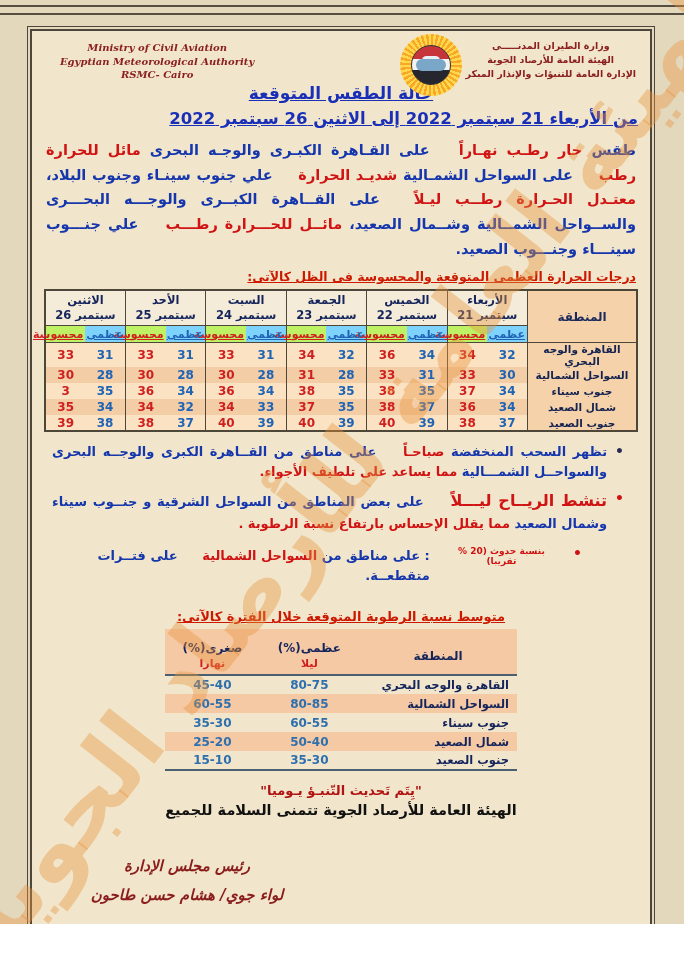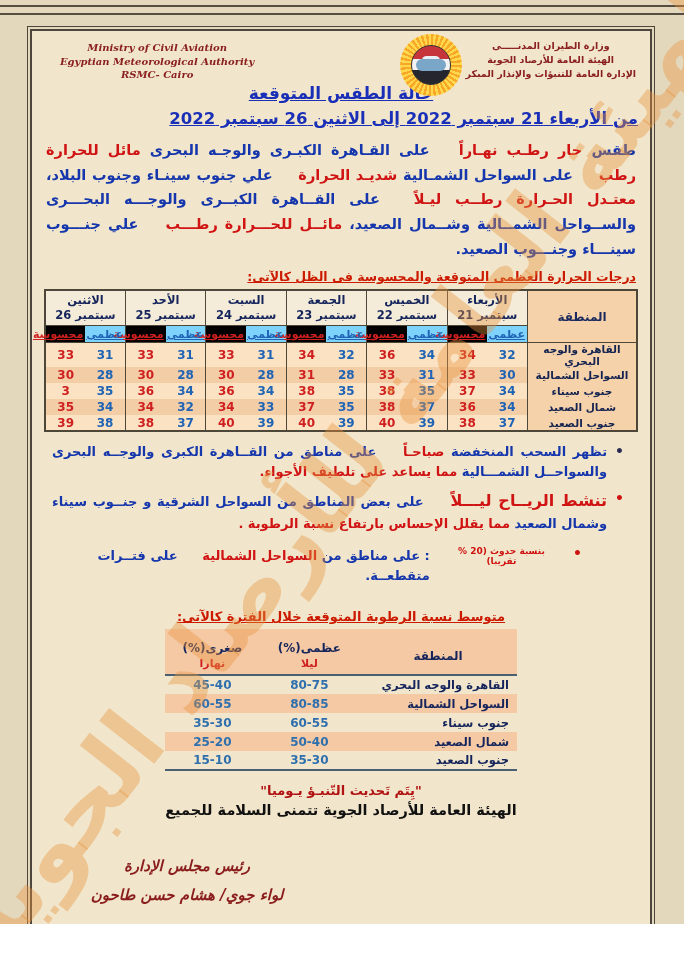--- a/index.html
+++ b/index.html
@@ -40,21 +40,21 @@
   .temp-table{width:100%;border-collapse:collapse;border:2px solid #4d4739;margin-top:5px;
               table-layout:fixed;font-weight:bold;}
   .temp-table th,.temp-table td{padding:0 2px;text-align:center;}
   .t-region-h{background:#f6d2ab;color:#1b2a5e;border-left:1px solid #4d4739;
               border-bottom:1px solid #4d4739;width:104px;font-size:12px;}
   .t-day-h{background:#f4ecd8;color:#15255c;border-left:1px solid #4d4739;
            border-bottom:1px solid #4d4739;font-size:12px;line-height:1.35;height:34px;}
   .t-day-h div{font-size:11.5px;}
   .t-max-h{background:#7dd3fc;color:#1f63b5;text-decoration:underline;
            border-bottom:1px solid #4d4739;font-size:11px;height:16px;}
-  .t-felt-h{background:#000000;color:#cf2020;text-decoration:underline;
+  .t-felt-h{background:#bef264;color:#cf2020;text-decoration:underline;
             border-bottom:1px solid #4d4739;border-left:1px solid #4d4739;font-size:11px;}
   .temp-table tbody tr{height:16px;}
   .t-region-c{background:#f6d2ab;color:#14234f;border-left:1px solid #4d4739;
               font-size:10.5px;text-align:right;padding-right:4px;}
   .t-max-c{color:#1f63b5;font-size:12px;}
   .t-felt-c{color:#cf2020;border-left:1px solid #4d4739;font-size:12px;}
   .temp-table tbody tr:nth-child(odd) td{background:#fae2c2;}
   .temp-table tbody tr:nth-child(even) td{background:#f3cda6;}
   
   .notes{margin-top:10px;}

